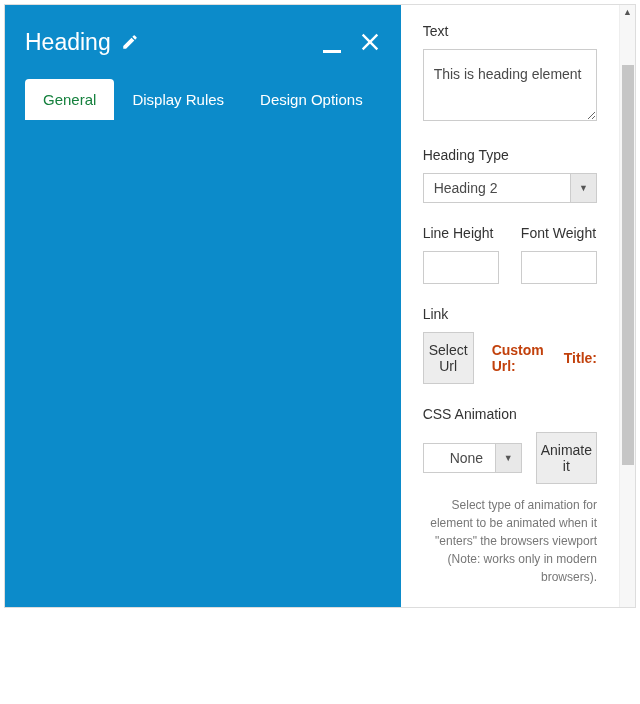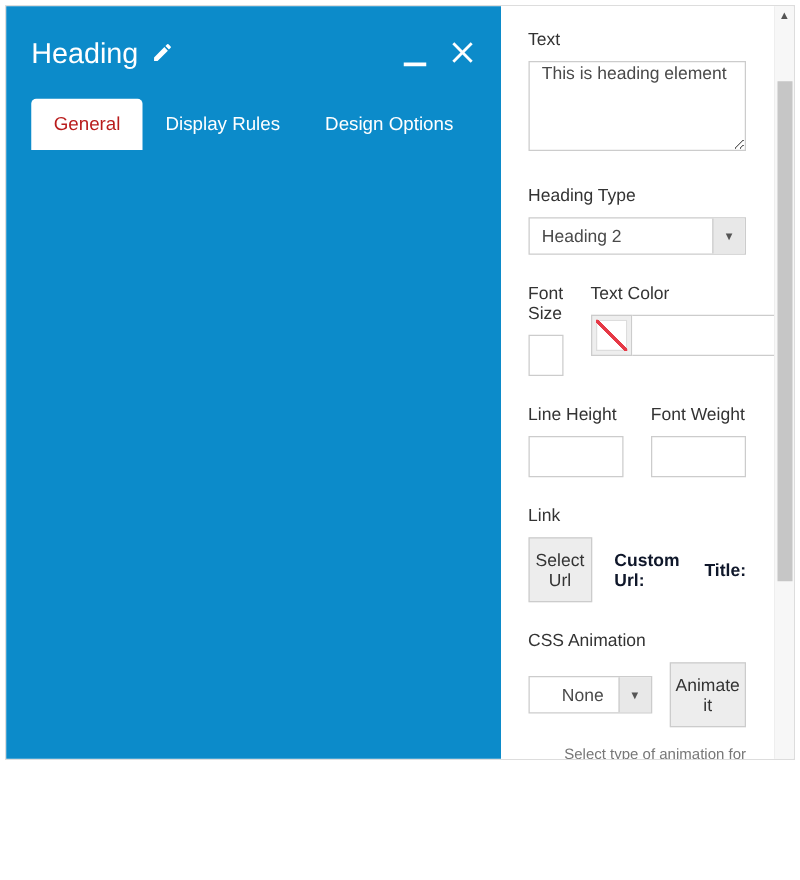--- a/index.html
+++ b/index.html
@@ -57,21 +57,21 @@
     }
     .tab {
       padding: 12px 18px;
       font-size: 15px;
       color: #fff;
       cursor: pointer;
       border-radius: 4px 4px 0 0;
     }
     .tab.active {
       background: #fff;
-      color: #b91c1c;
+      color: #15803d;
     }
     .content-wrapper {
       flex: 1;
       display: flex;
       overflow: hidden;
       position: relative;
     }
     .content {
       flex: 1;
       padding: 18px 22px 16px 22px;
@@ -106,21 +106,21 @@
     .field-label {
       display: block;
       font-size: 14px;
       color: #333;
       margin-bottom: 10px;
     }
     .textarea {
       width: 100%;
       height: 72px;
       border: 1px solid #ccc;
-      padding: 0 10px;
+      padding: 16px 10px;
       font-size: 14px;
       font-family: inherit;
       resize: both;
       color: #4a4a4a;
     }
     .select-wrap {
       display: flex;
       width: 100%;
       border: 1px solid #ccc;
     }
@@ -197,21 +197,21 @@
       border: 1px solid #ccc;
       padding: 9px 4px;
       font-size: 14px;
       color: #333;
       cursor: pointer;
       font-family: inherit;
     }
     .link-label {
       font-size: 14px;
       font-weight: 700;
-      color: #0f172a;
+      color: #c2410c;
     }
     .anim-row {
       display: flex;
       gap: 14px;
       align-items: center;
       margin-bottom: 12px;
     }
     .anim-row .select-wrap { width: 190px; padding-left: 16px; }
     .help-text {
       font-size: 12px;
@@ -257,35 +257,20 @@
       </div>
 
       <div class="field">
         <label class="field-label">Heading Type</label>
         <div class="select-wrap">
           <div class="select-value">Heading 2</div>
           <div class="select-arrow">▼</div>
         </div>
       </div>
 
-      <div class="row2">
-        <div class="col">
-          <label class="field-label">Font Size</label>
-          <input class="input" type="text" value="" style="">
-        </div>
-        <div class="col">
-          <label class="field-label">Text Color</label>
-          <div class="color-row">
-            <div class="color-swatch">
-              <div class="color-swatch-inner"></div>
-            </div>
-            <input class="color-input" type="text" value="" style="">
-          </div>
-        </div>
-      </div>
 
       <div class="row2">
         <div class="col">
           <label class="field-label">Line Height</label>
           <input class="input" type="text" value="" style="">
         </div>
         <div class="col">
           <label class="field-label">Font Weight</label>
           <input class="input" type="text" value="" style="">
         </div>

